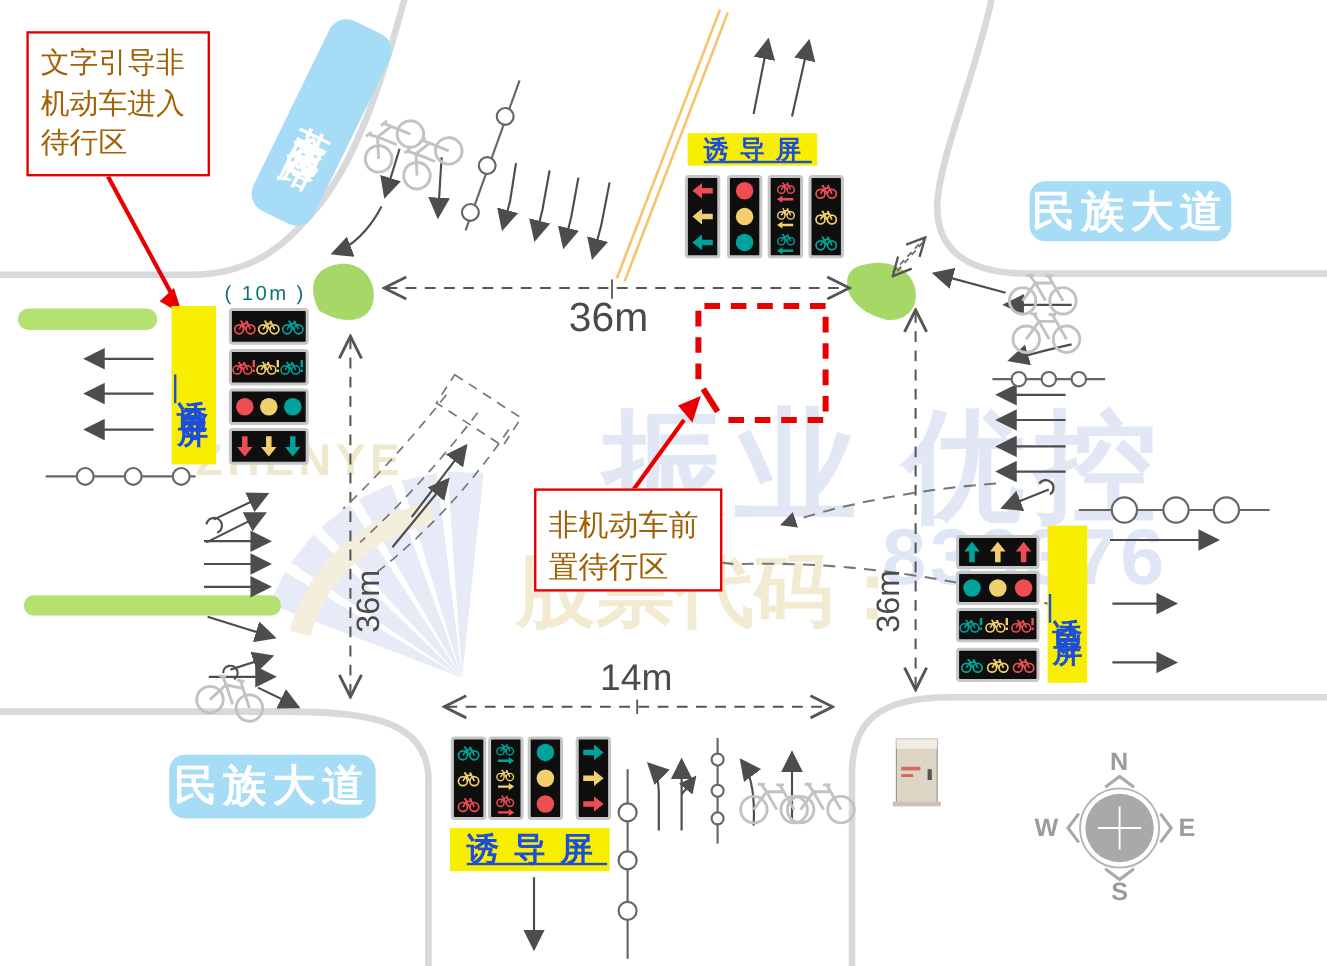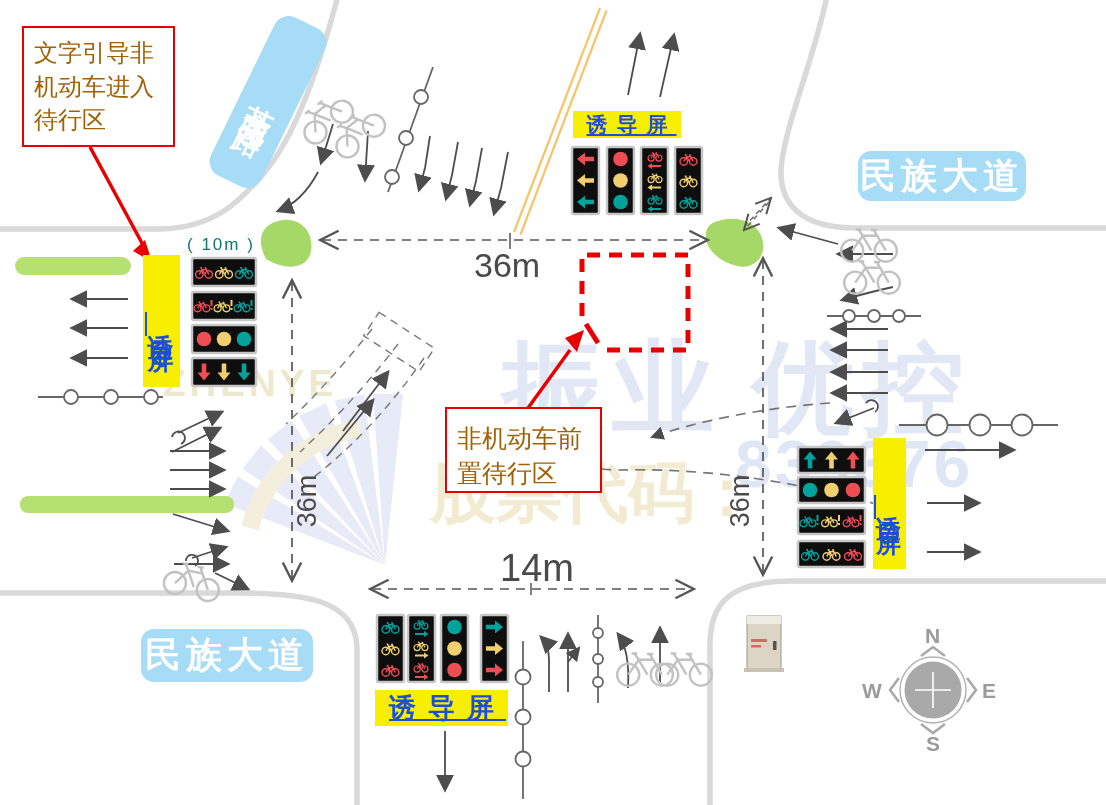--- a/index.html
+++ b/index.html
@@ -401,21 +401,21 @@
 <div class="lbl roadname" style="left:240px;top:14px;width:56px;height:176px;font-size:29px;letter-spacing:8px;writing-mode:vertical-rl;text-orientation:upright;transform:rotate(26deg);border-radius:16px;">茶花园路</div>
 <div class="lbl roadname" style="left:858px;top:151px;width:168px;height:50px;font-size:36px;letter-spacing:5px;">民族大道</div>
 <div class="lbl roadname" style="left:141px;top:629px;width:172px;height:53px;font-size:36px;letter-spacing:5px;">民族大道</div>
 
 <div class="lbl screen" style="left:573px;top:111px;width:108px;height:27px;font-size:21px;letter-spacing:9px;padding-left:9px;">诱导屏</div>
 <div class="lbl screen vert" style="left:143px;top:255px;width:37px;height:132px;font-size:26px;letter-spacing:8px;padding-top:6px;">诱导屏</div>
 <div class="lbl screen vert" style="left:873px;top:438px;width:33px;height:131px;font-size:25px;letter-spacing:8px;padding-top:6px;">诱导屏</div>
 <div class="lbl screen" style="left:375px;top:690px;width:133px;height:36px;font-size:27px;letter-spacing:12px;padding-left:12px;">诱导屏</div>
 
 <div class="lbl dim" style="left:474px;top:246px;font-size:34px;">36m</div>
-<div class="lbl dim" style="left:500px;top:547px;font-size:38px;">14m</div>
+<div class="lbl dim" style="left:500px;top:547px;font-size:31px;">14m</div>
 <div class="lbl dim" style="left:272px;top:486px;width:70px;height:30px;font-size:27px;transform:rotate(-90deg);text-align:center;">36m</div>
 <div class="lbl dim" style="left:705px;top:486px;width:70px;height:30px;font-size:27px;transform:rotate(-90deg);text-align:center;">36m</div>
 <div class="lbl dim" style="left:187px;top:235px;font-size:17px;color:#0f766e;letter-spacing:2px;">( 10m )</div>
 
 <div class="lbl compassletter" style="left:925px;top:624px;">N</div>
 <div class="lbl compassletter" style="left:862px;top:679px;">W</div>
 <div class="lbl compassletter" style="left:982px;top:679px;">E</div>
 <div class="lbl compassletter" style="left:926px;top:732px;">S</div>
 </div>
 

